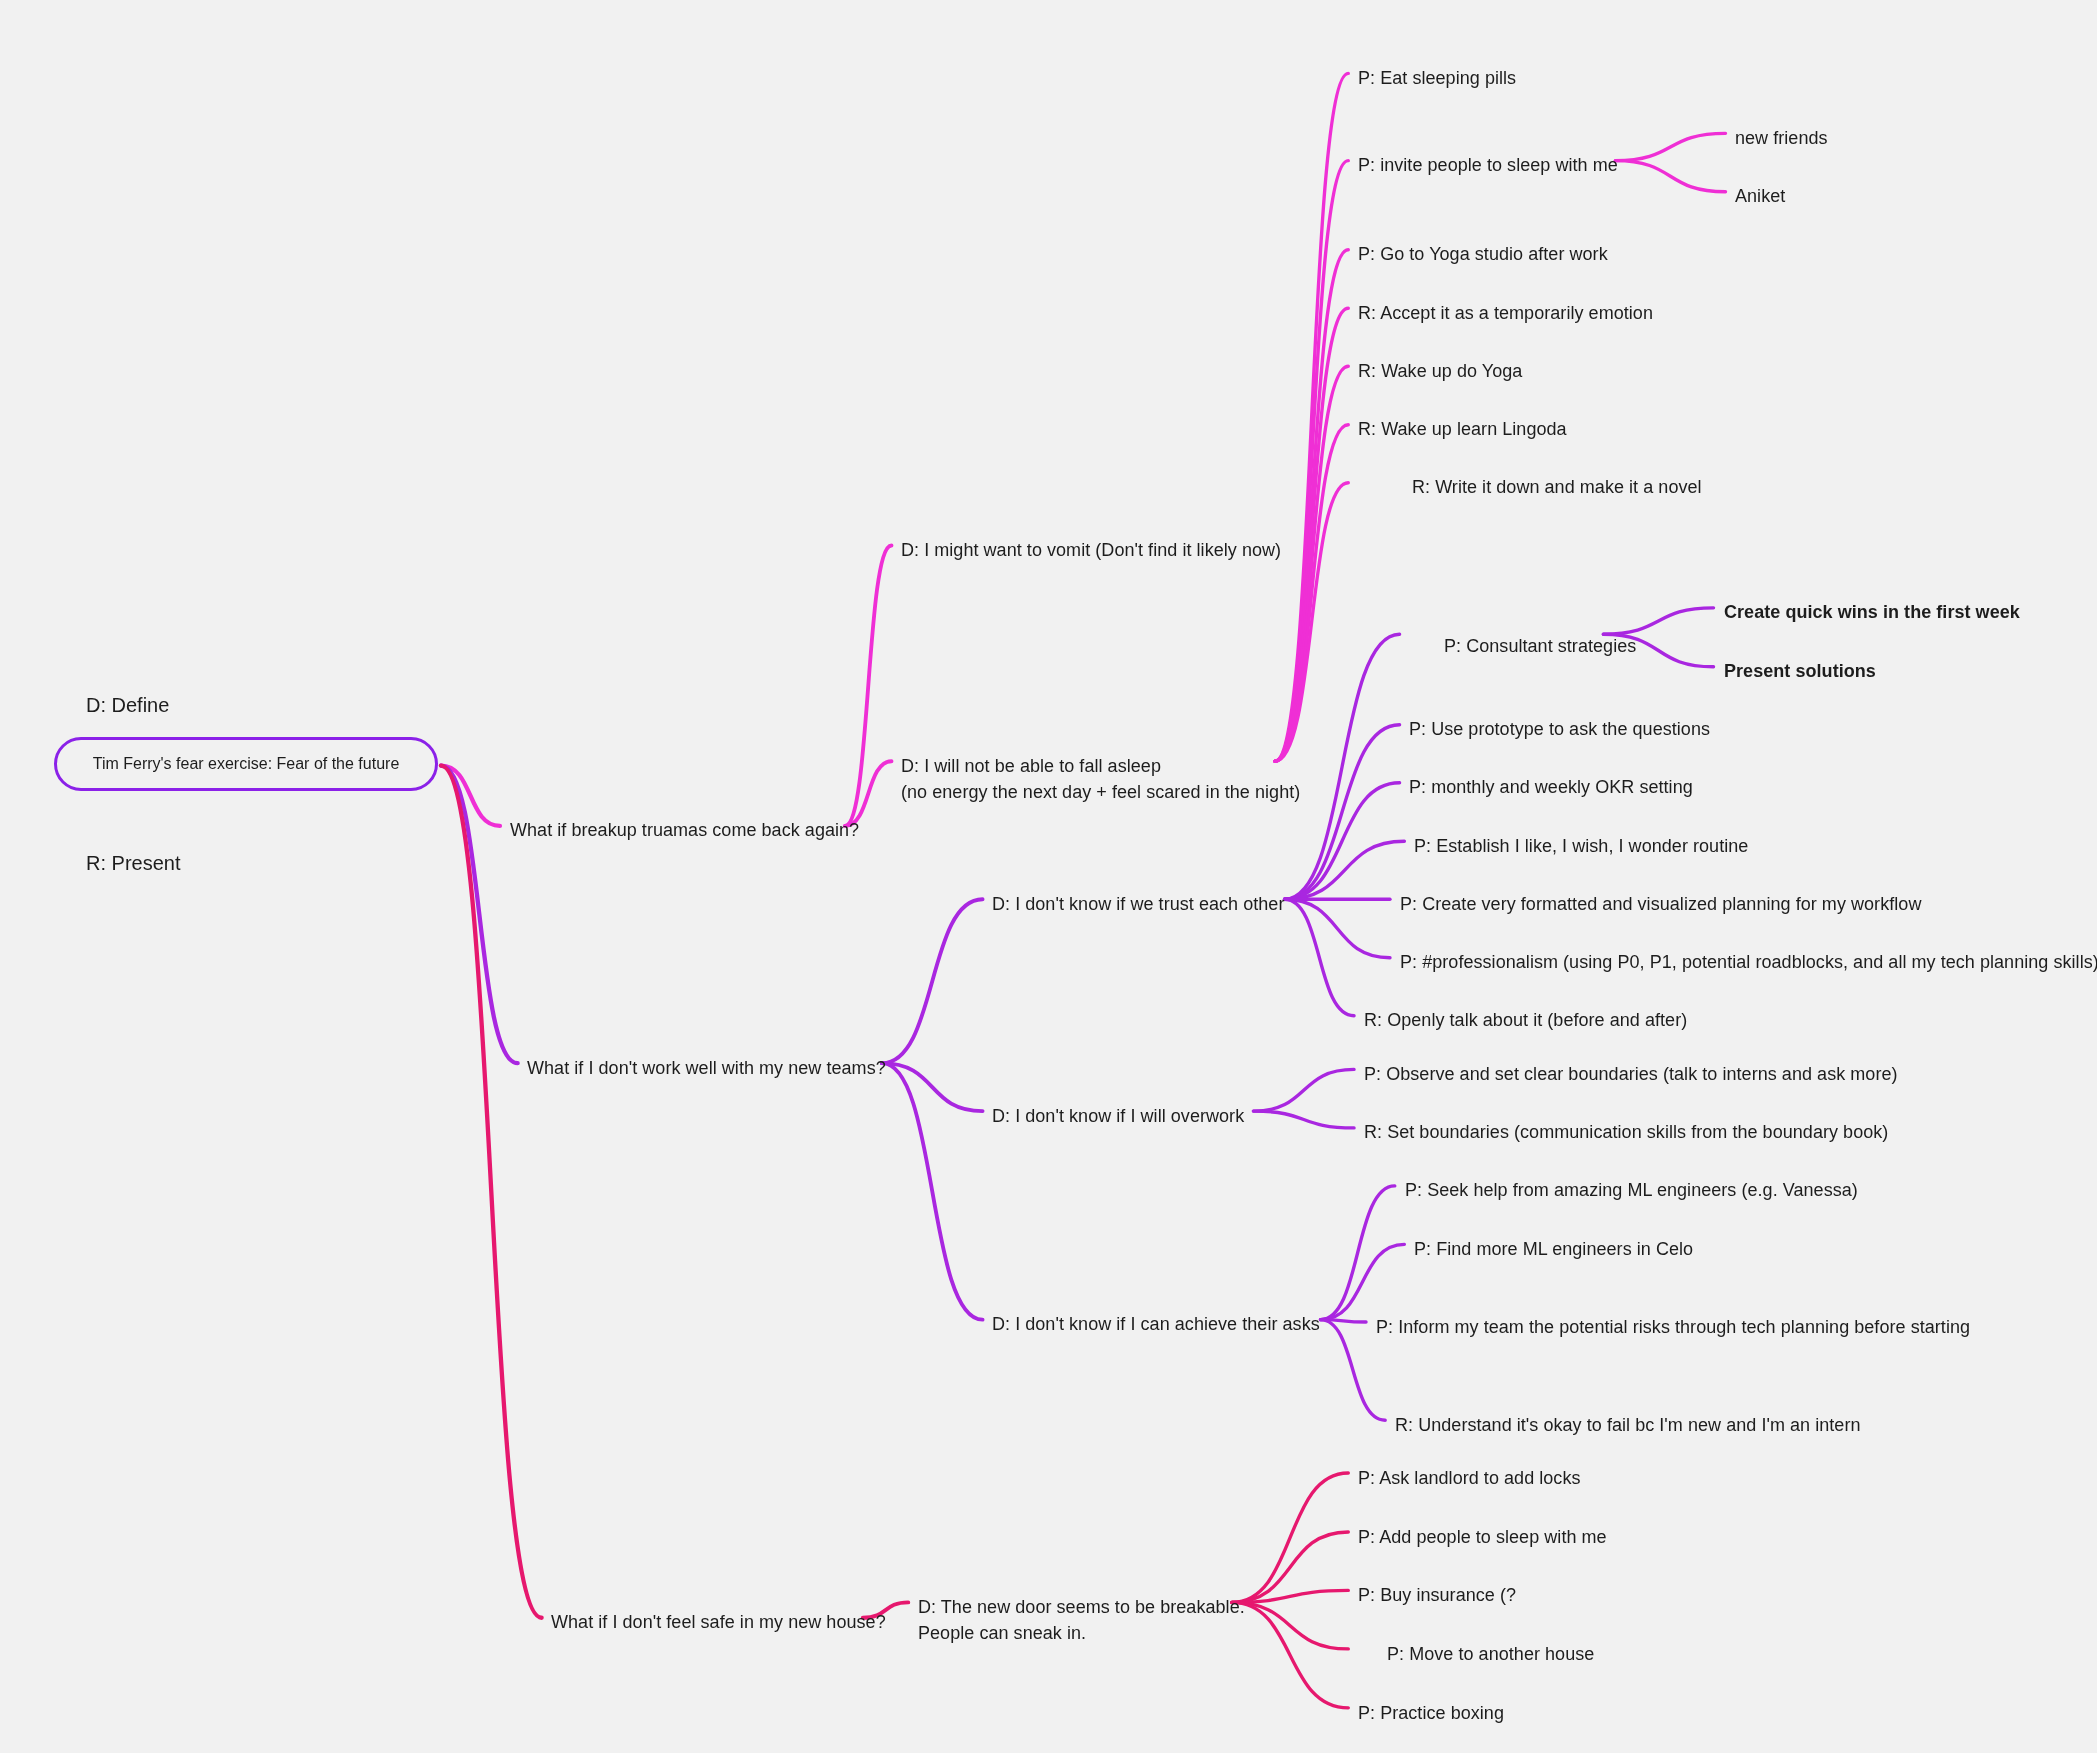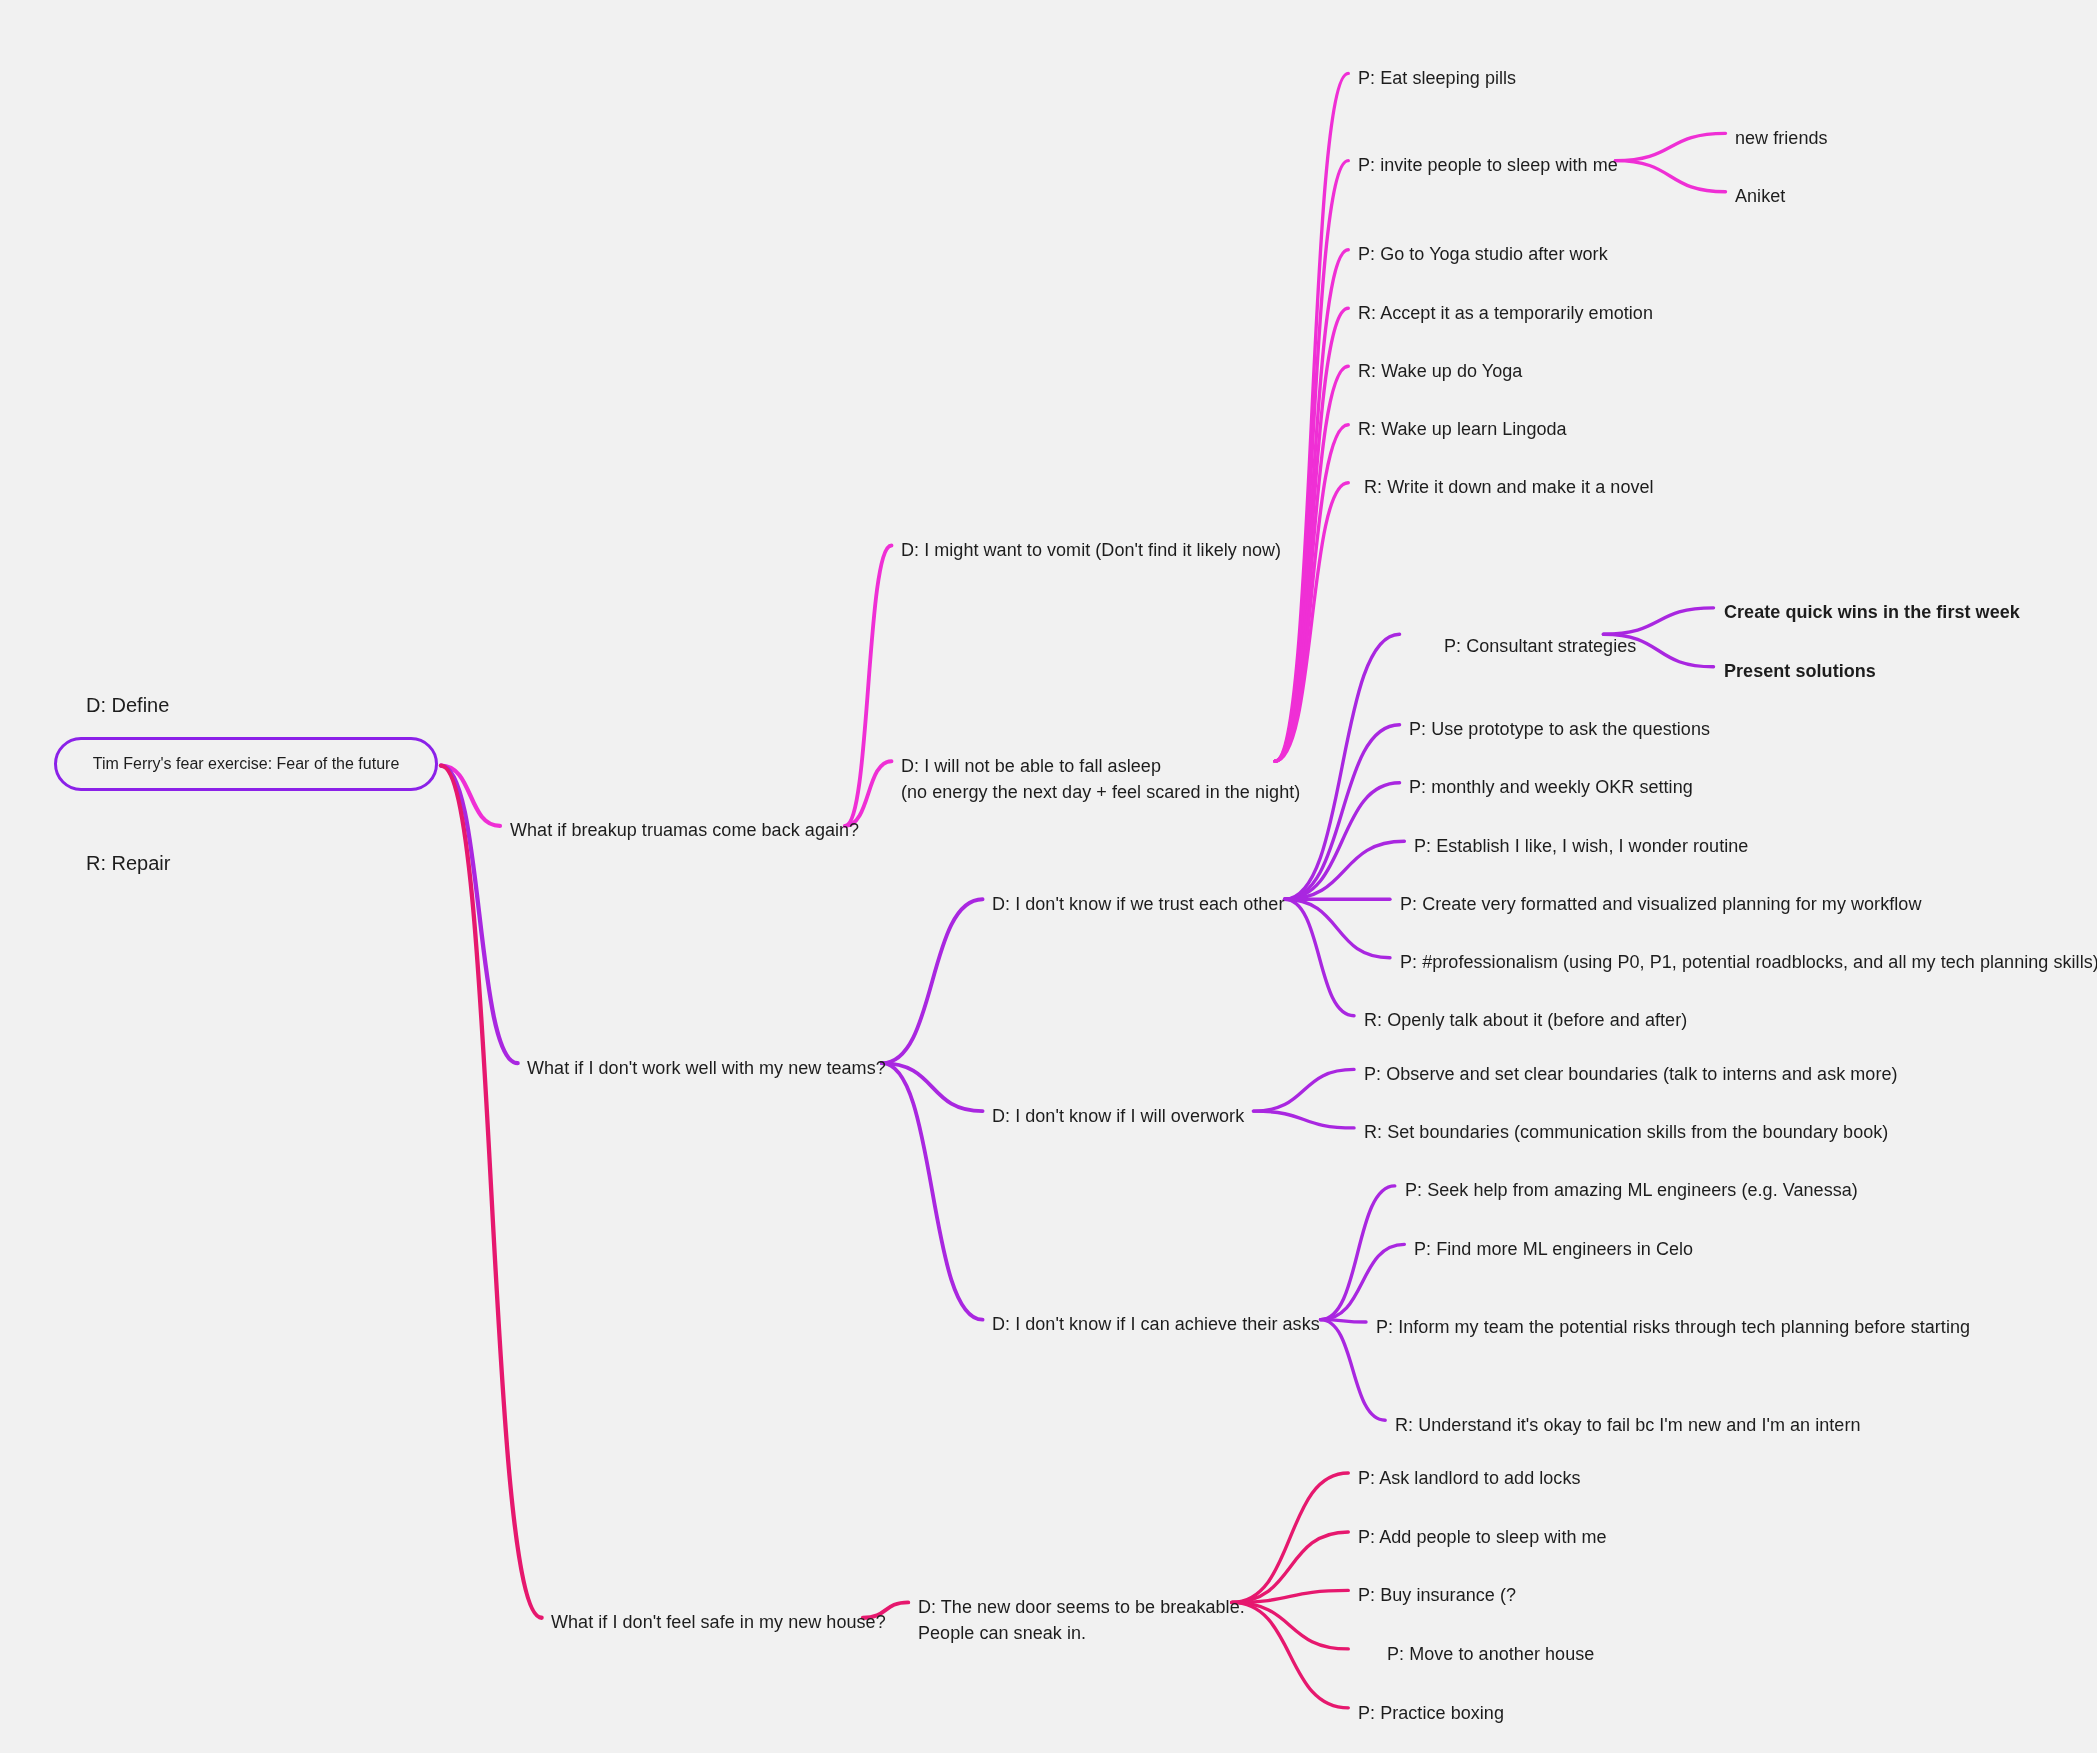--- a/index.html
+++ b/index.html
@@ -99,39 +99,39 @@
         <path d="M 2570 3343 C 2703.65 3343, 2679.35 3196, 2813 3196" stroke="#e6186e" stroke-width="7" fill="none" stroke-linecap="round"></path>
         <path d="M 2570 3343 C 2703.65 3343, 2679.35 3318, 2813 3318" stroke="#e6186e" stroke-width="7" fill="none" stroke-linecap="round"></path>
         <path d="M 2570 3343 C 2703.65 3343, 2679.35 3440, 2813 3440" stroke="#e6186e" stroke-width="7" fill="none" stroke-linecap="round"></path>
         <path d="M 2570 3343 C 2703.65 3343, 2679.35 3563, 2813 3563" stroke="#e6186e" stroke-width="7" fill="none" stroke-linecap="round"></path>
       </g>
   </svg>
 
   <div class="legend" style="left:86px; top:639px;">
     <div>D: Define</div>
     <div>P: Prevent</div>
-    <div>R: Repair</div>
+    <div>R: Present</div>
   </div>
 
   <div class="root-node" style="left:54px; top:737px; width:384px; height:54px;">
     <span>Tim Ferry's fear exercise: Fear of the future</span>
   </div>
 
   <div id="nodes">
       <div class="node" style="left: 510px; top: 817px;"><div>What if breakup truamas come back again?</div></div>
       <div class="node" style="left: 901px; top: 753px;"><div>D: I will not be able to fall asleep</div><div>(no energy the next day + feel scared in the night)</div></div>
       <div class="node" style="left: 1358px; top: 65px;"><div>P: Eat sleeping pills</div></div>
       <div class="node" style="left: 1358px; top: 152px;"><div>P: invite people to sleep with me</div></div>
       <div class="node" style="left: 1735px; top: 125px;"><div>new friends</div></div>
       <div class="node" style="left: 1735px; top: 183px;"><div>Aniket</div></div>
       <div class="node" style="left: 1358px; top: 241px;"><div>P: Go to Yoga studio after work</div></div>
       <div class="node" style="left: 1358px; top: 300px;"><div>R: Accept it as a temporarily emotion</div></div>
       <div class="node" style="left: 1358px; top: 358px;"><div>R: Wake up do Yoga</div></div>
       <div class="node" style="left: 1358px; top: 416px;"><div>R: Wake up learn Lingoda</div></div>
-      <div class="node" style="left: 1364px; top: 474px;"><div>R: Write it down and make it a novel</div></div>
+      <div class="node" style="left: 1412px; top: 474px;"><div>R: Write it down and make it a novel</div></div>
       <div class="node" style="left: 901px; top: 537px;"><div>D: I might want to vomit (Don't find it likely now)</div></div>
       <div class="node" style="left: 527px; top: 1055px;"><div>What if I don't work well with my new teams?</div></div>
       <div class="node" style="left: 992px; top: 891px;"><div>D: I don't know if we trust each other</div></div>
       <div class="node" style="left: 1409px; top: 633px; margin-left: 35px;"><div>P: Consultant strategies</div></div>
       <div class="node bold" style="left: 1724px; top: 599px;"><div>Create quick wins in the first week</div></div>
       <div class="node bold" style="left: 1724px; top: 658px;"><div>Present solutions</div></div>
       <div class="node" style="left: 1409px; top: 716px;"><div>P: Use prototype to ask the questions</div></div>
       <div class="node" style="left: 1409px; top: 774px;"><div>P: monthly and weekly OKR setting</div></div>
       <div class="node" style="left: 1414px; top: 833px;"><div>P: Establish I like, I wish, I wonder routine</div></div>
       <div class="node" style="left: 1400px; top: 891px;"><div>P: Create very formatted and visualized planning for my workflow</div></div>

